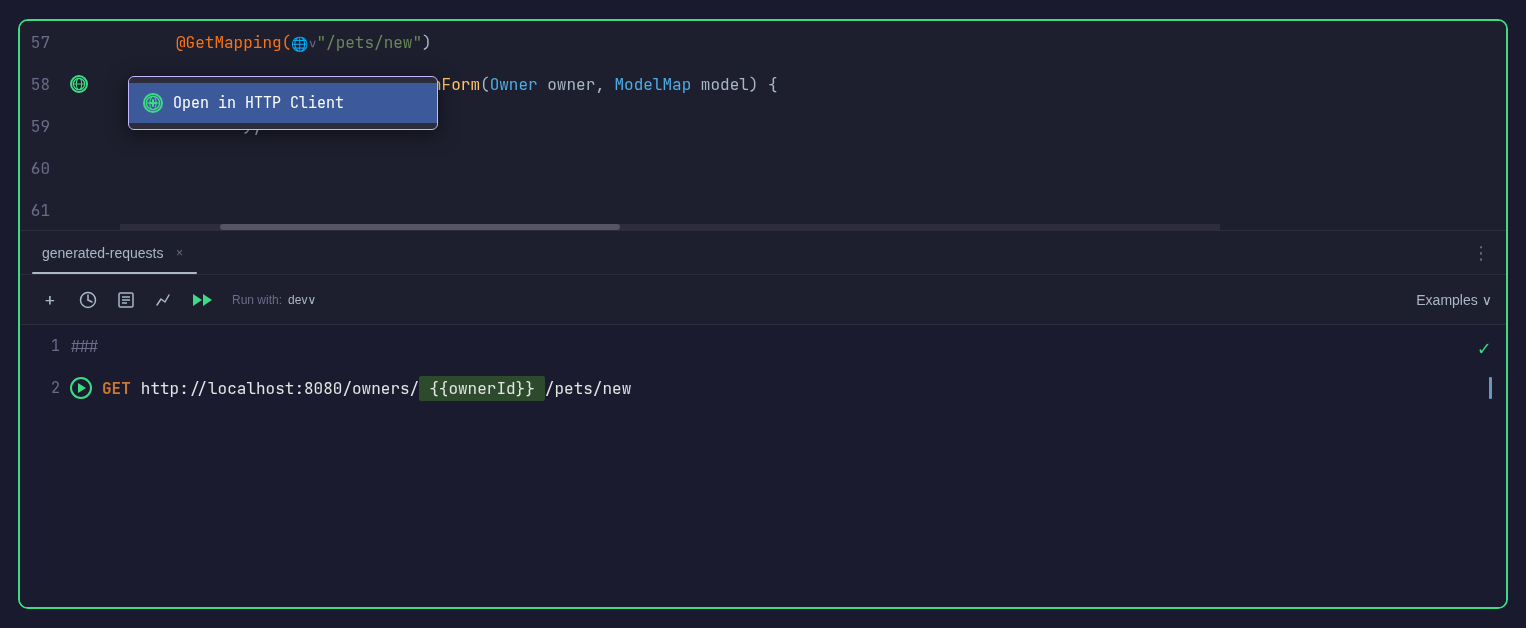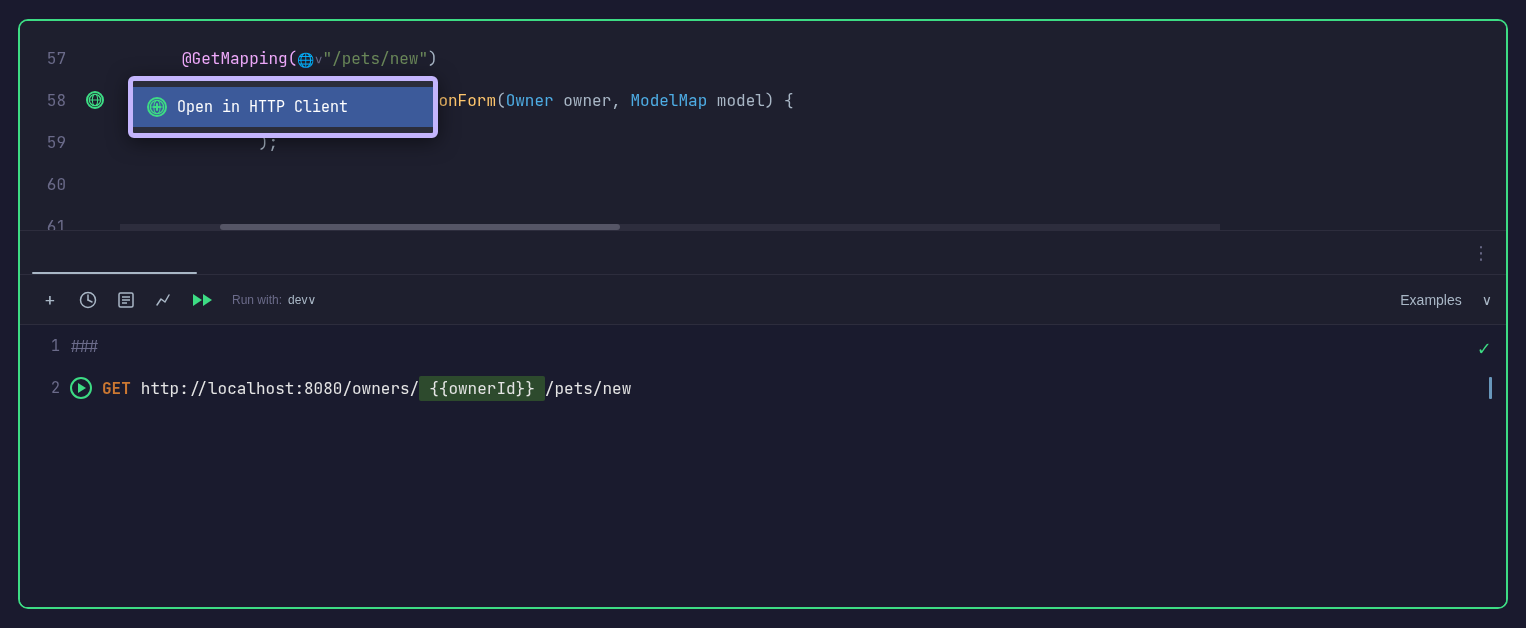--- a/index.html
+++ b/index.html
@@ -29,21 +29,21 @@
     
     .code-section {
       background: #1e1f2e;
       flex: 0 0 210px;
       position: relative;
       overflow: hidden;
       border-bottom: 1px solid #2d2d3d;
     }
 
     .code-lines {
-      padding: 16px;
+      padding: 0;
     }
 
     .code-line {
       display: flex;
       align-items: center;
       height: 42px;
       padding: 0 0 0 10px;
     }
 
     .line-num {
@@ -55,21 +55,21 @@
       flex-shrink: 0;
       user-select: none;
     }
 
     .line-content {
       font-size: 16px;
       white-space: pre;
       color: #a9b7c6;
     }
 
-    .kw-annotation { color: #f0abfc; }
+    .kw-annotation { color: #f97316; margin-left: 10px; }
     .kw-teal { color: #4eade5; }
     .kw-orange { color: #cc7832; }
     .kw-white { color: #a9b7c6; }
     .kw-yellow { color: #ffc66d; }
     .kw-string { color: #6a8759; }
 
     .globe-icon-small {
       width: 18px;
       height: 18px;
       border: 2px solid #3ddc84;
@@ -97,21 +97,21 @@
       border-radius: 3px;
       margin-left: 100px;
     }
 
     
     .context-menu {
       position: absolute;
       top: 55px;
       left: 108px;
       background: #2b2d3a;
-      border: 5px solid #c4b5fd;
+      border: 1px solid #c4b5fd;
       border-radius: 6px;
       padding: 6px 0;
       z-index: 100;
       width: 310px;
       box-shadow: 0 4px 20px rgba(0,0,0,0.5);
     }
 
     .context-menu-item {
       display: flex;
       align-items: center;
@@ -258,21 +258,21 @@
       color: #a9b7c6;
       display: flex;
       align-items: center;
       cursor: pointer;
     }
 
     .examples-btn {
       margin-left: auto;
       display: flex;
       align-items: center;
-      gap: 20px;
+      gap: 4px;
       color: #a9b7c6;
       font-size: 14px;
       font-family: 'Segoe UI', sans-serif;
       cursor: pointer;
     }
 
     
     .content-area {
       flex: 1;
       background: #1a1b2e;
@@ -441,20 +441,24 @@
         </span>
         <span>Open in HTTP Client</span>
       </div>
     </div>
 
   </div>
 
   <div class="http-section">
 
     <div class="tab-bar">
+      <div class="tab-item">
+        <span>generated-requests</span>
+        <span class="tab-close">×</span>
+      </div>
       <div class="tab-underline"></div>
       <div class="tab-more">⋮</div>
     </div>
 
     <div class="toolbar">
       <div class="toolbar-btn">+</div>
       <div class="toolbar-btn" style="font-size:16px;">
         <svg width="18" height="18" viewBox="0 0 18 18" fill="none">
           <circle cx="9" cy="9" r="7.5" stroke="#a9b7c6" stroke-width="1.5"></circle>
           <line x1="9" y1="4" x2="9" y2="9" stroke="#a9b7c6" stroke-width="1.5" stroke-linecap="round"></line>

